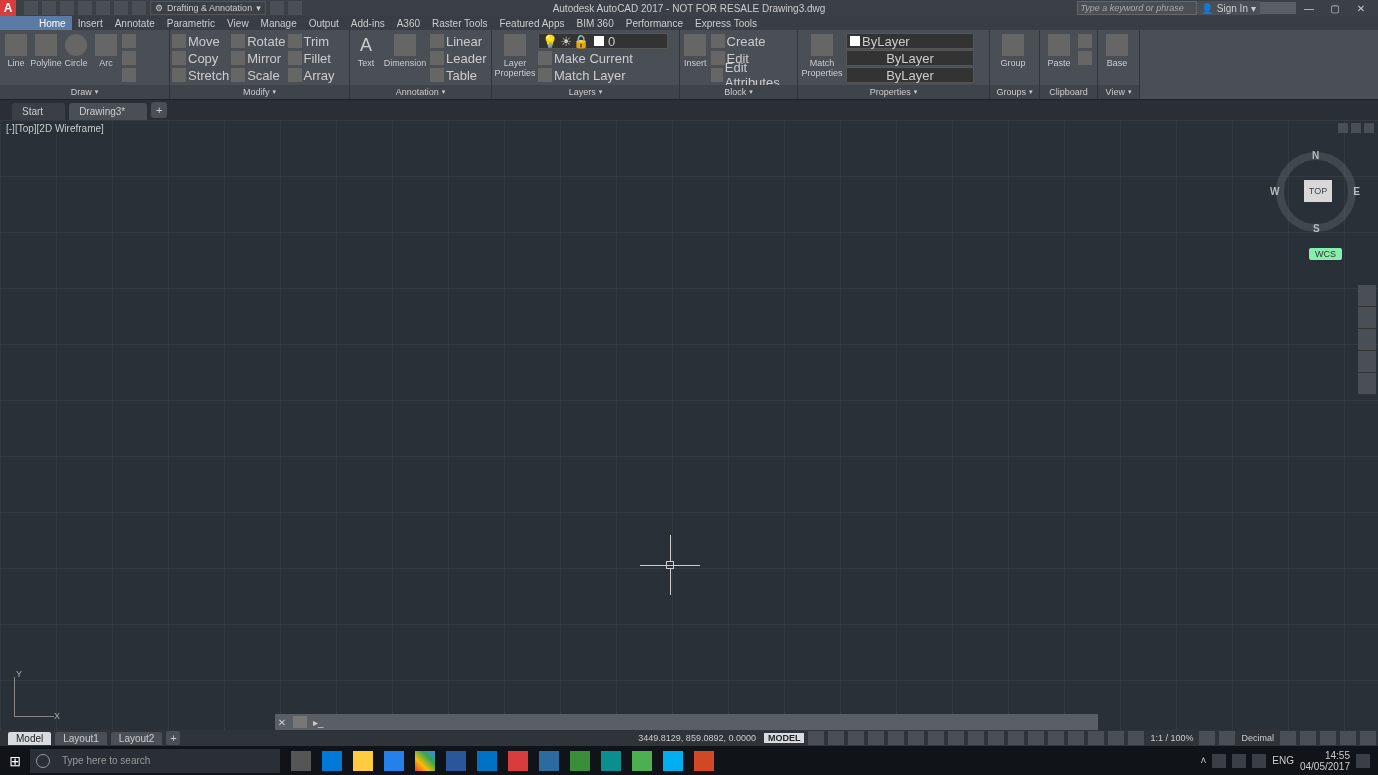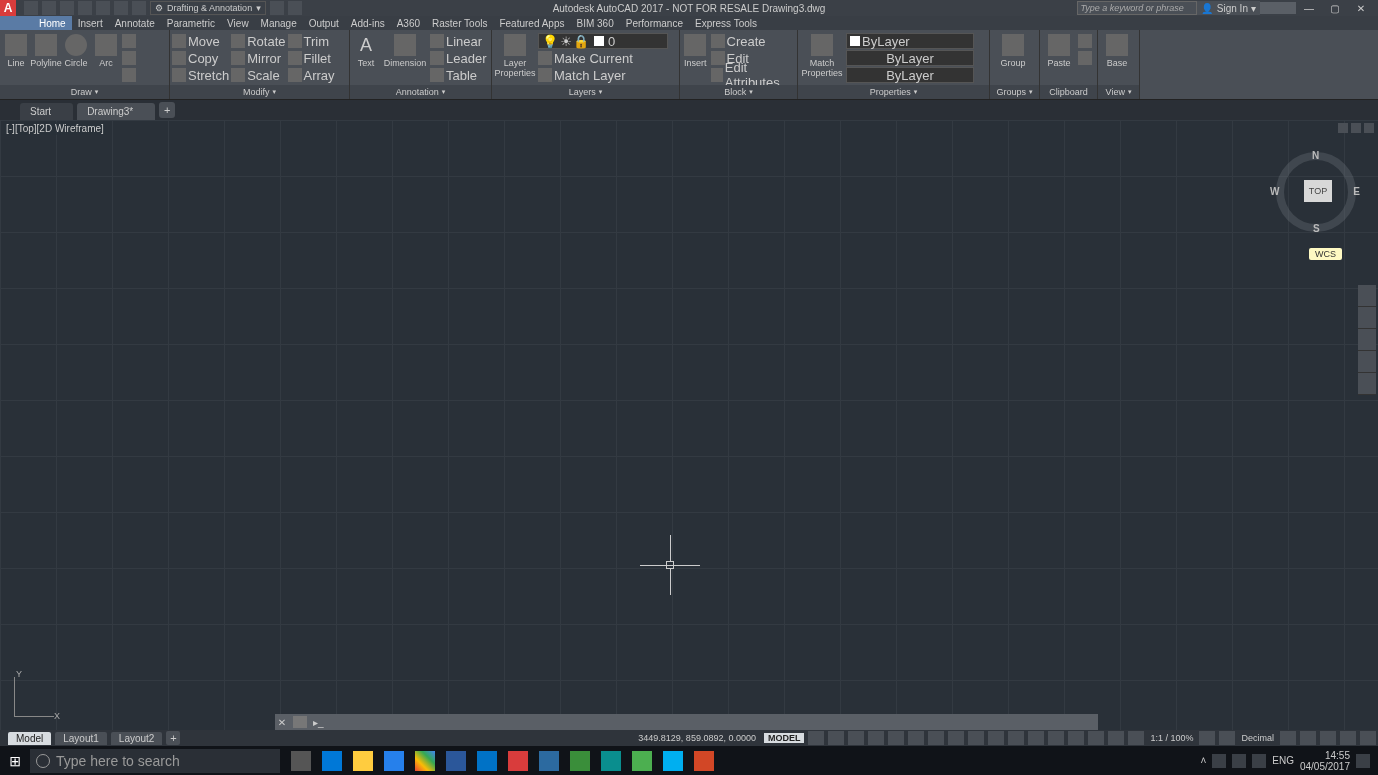--- a/index.html
+++ b/index.html
@@ -31,21 +31,21 @@
 .panel-title { height:14px; background:#3f444b; font-size:9px; color:#ccc; display:flex; align-items:center; justify-content:center; gap:3px; position:absolute; bottom:0; left:0; right:0; padding:0 4px; }
 .panel-title .arrow { font-size:7px; }
 .bigbtn { display:flex; flex-direction:column; align-items:center; justify-content:center; width:28px; gap:2px; padding:2px 2px; }
 .bigbtn .ico { width:22px; height:22px; background:#666; }
 .bigbtn .lbl { font-size:9px; color:#ccc; text-align:center; line-height:10px; }
 .smallrow { display:flex; align-items:center; gap:2px; height:16px; font-size:13px; color:#ccc; }
 .smallrow .ico { width:14px; height:14px; background:#666; }
 .col { display:flex; flex-direction:column; gap:1px; padding-top:1px; }
 
 
-.filetabs { height: 20px; background:#2a2f36; display:flex; align-items:flex-end; padding-left:20px; gap:4px; }
+.filetabs { height: 20px; background:#2a2f36; display:flex; align-items:flex-end; padding-left:12px; gap:4px; }
 .filetabs .ftab { background:#3a3f46; color:#ccc; font-size:10px; padding:3px 22px 3px 10px; border-radius:3px 3px 0 0; position:relative; }
 .filetabs .ftab.active { background:#4a4f56; }
 .filetabs .plus { width:16px; height:16px; background:#4a4f56; color:#ccc; display:flex; align-items:center; justify-content:center; font-size:11px; border-radius:3px; margin-bottom:2px; }
 
 
 .viewport { position:absolute; top:120px; left:0; right:0; bottom:45px; background:#293038; background-image:
   linear-gradient(#333a42 1px, transparent 1px),
   linear-gradient(90deg, #333a42 1px, transparent 1px);
   background-size: 56px 56px; }
 .vp-label { position:absolute; top:2px; left:4px; font-size:10px; color:#ccc; background:rgba(40,48,56,.6); padding:1px 2px; }
@@ -62,21 +62,21 @@
 .ucs .x { position:absolute; left:0; bottom:0; height:1px; width:40px; background:#888; }
 .ucs .ylab { position:absolute; left:2px; top:-4px; font-size:9px; color:#aaa; }
 .ucs .xlab { position:absolute; right:-2px; bottom:-4px; font-size:9px; color:#aaa; }
 
 
 .viewcube { position:absolute; top:152px; right:22px; width:80px; height:80px; }
 .viewcube .ring { width:80px; height:80px; border:8px solid rgba(120,125,132,.3); border-radius:50%; position:absolute; }
 .viewcube .top { position:absolute; top:28px; left:28px; width:28px; height:22px; background:#d8d8d8; color:#444; font-size:9px; display:flex; align-items:center; justify-content:center; }
 .viewcube .dir { position:absolute; font-size:10px; color:#bbb; font-weight:bold; }
 .viewcube .n { top:-2px; left:36px; } .viewcube .s { bottom:-2px; left:37px; } .viewcube .e { right:-4px; top:34px; } .viewcube .w { left:-6px; top:34px; }
-.wcs { position:absolute; top:248px; right:36px; background:#fef9c3; color:#333; font-size:9px; padding:1px 6px; border-radius:2px; }
+.wcs { position:absolute; top:248px; right:36px; background:#86efac; color:#333; font-size:9px; padding:1px 6px; border-radius:2px; }
 
 
 .navside { position:absolute; top:285px; right:2px; width:18px; background:#4a4f56; display:flex; flex-direction:column; }
 .navside div { width:18px; height:22px; border-bottom:1px solid #333; }
 
 
 .cmdline { position:absolute; bottom:45px; left:275px; right:280px; height:16px; background:#5a5f66; display:flex; align-items:center; font-size:10px; }
 .cmdline .close { width:14px; text-align:center; color:#ccc; }
 .cmdline .mag { width:14px; height:12px; background:#777; margin:0 4px; }
 .cmdline input { flex:1; background:#d8dce0; border:none; height:14px; font-size:10px; font-style:italic; padding:0 6px; color:#777; outline:none; }
@@ -90,21 +90,21 @@
 
 .statusbar { position:absolute; bottom:29px; right:2px; height:16px; display:flex; align-items:center; gap:4px; font-size:9px; color:#ccc; }
 .statusbar .coords { padding:0 4px; }
 .statusbar .btn { width:16px; height:14px; background:#4a4f56; }
 .statusbar .model { background:#d8dce0; color:#222; padding:0 4px; font-weight:bold; }
 .statusbar .txt { padding:0 2px; }
 
 
 .taskbar { position:absolute; bottom:0; left:0; right:0; height:29px; background:#101318; display:flex; align-items:center; }
 .taskbar .start { width:30px; height:29px; display:flex; align-items:center; justify-content:center; color:#fff; font-size:14px; }
-.taskbar .search { width:250px; height:24px; background:#2a2f36; display:flex; align-items:center; gap:6px; padding:0 6px; font-size:14px; color:#999; }
+.taskbar .search { width:250px; height:24px; background:#2a2f36; display:flex; align-items:center; gap:12px; padding:0 6px; font-size:10px; color:#999; }
 .taskbar .search .circ { width:14px; height:14px; border:1px solid #999; border-radius:50%; }
 .taskbar .tray { margin-left:6px; display:flex; gap:1px; }
 .taskbar .tray .app { width:30px; height:26px; background:transparent; display:flex; align-items:center; justify-content:center; }
 .taskbar .tray .app .ico { width:20px; height:20px; background:#555; }
 .taskbar .right { margin-left:auto; display:flex; align-items:center; gap:6px; padding-right:8px; font-size:10px; color:#ccc; }
 .taskbar .right .icn { width:14px; height:14px; background:#3a3f46; }
 .taskbar .clock { text-align:right; line-height:11px; font-size:10px; }
 </style>
 </head>
 <body>

